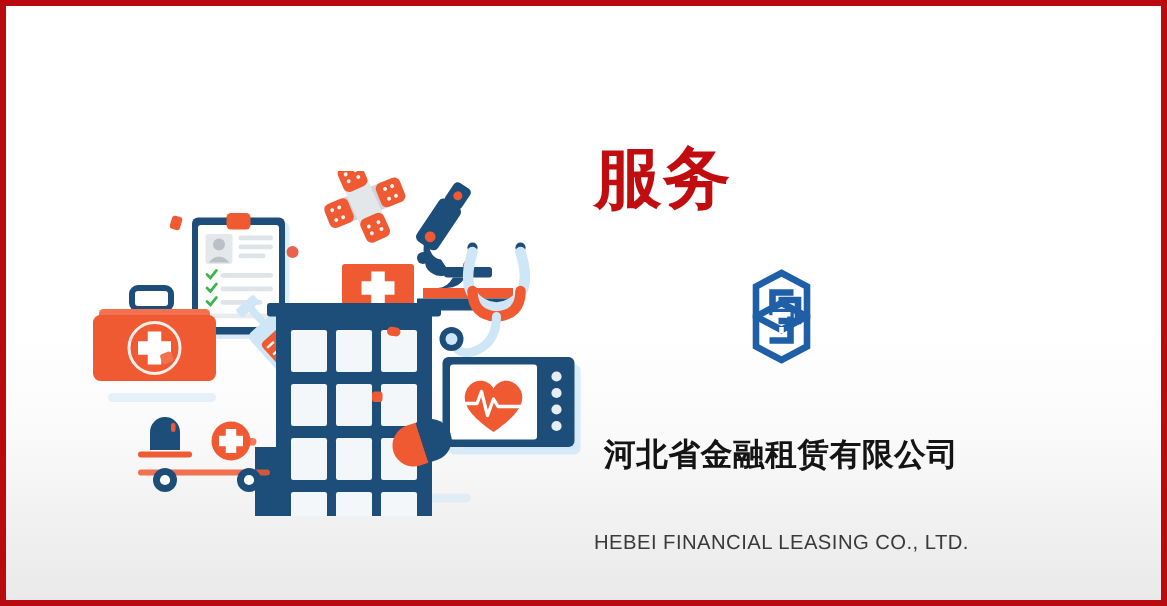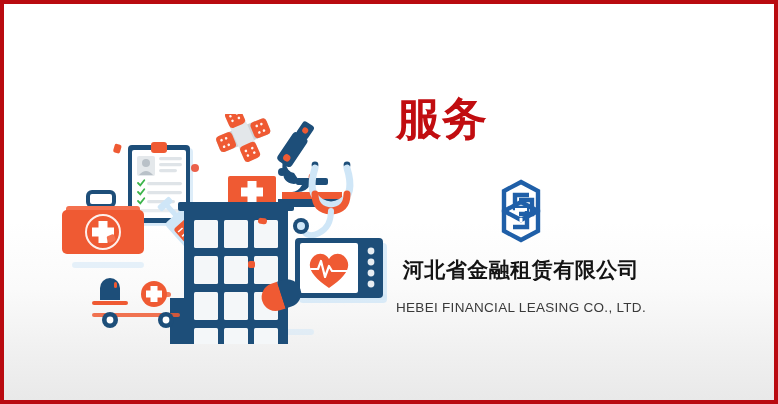--- a/index.html
+++ b/index.html
@@ -59,34 +59,35 @@
   #headline-2 {
     margin-top: 2px;
     font-size: 45px;
   }
 
   #logo-block {
     margin-top: 36px;
     display: flex;
     flex-direction: column;
     align-items: center;
+    gap: 32px;
   }
   #logo-mark { display: block; }
 
   #company-name-cn {
     margin-top: 8px;
     font-size: 21px;
     font-weight: bold;
     color: #141414;
     letter-spacing: 0.5px;
     white-space: nowrap;
     font-family: "DejaVu Sans", "Liberation Sans", sans-serif;
   }
   #company-name-en {
-    margin-top: 16px;
+    margin-top: 5px;
     font-size: 13.5px;
     color: #3a3a3a;
     letter-spacing: 0.3px;
     white-space: nowrap;
     font-family: "Liberation Sans", sans-serif;
   }
 </style>
 </head>
 <body>
 

